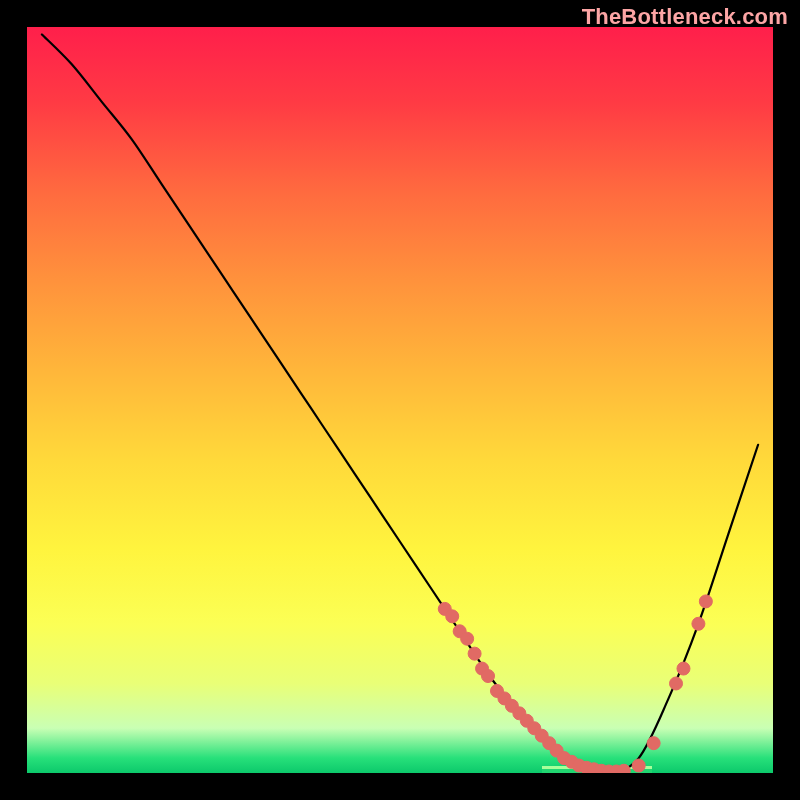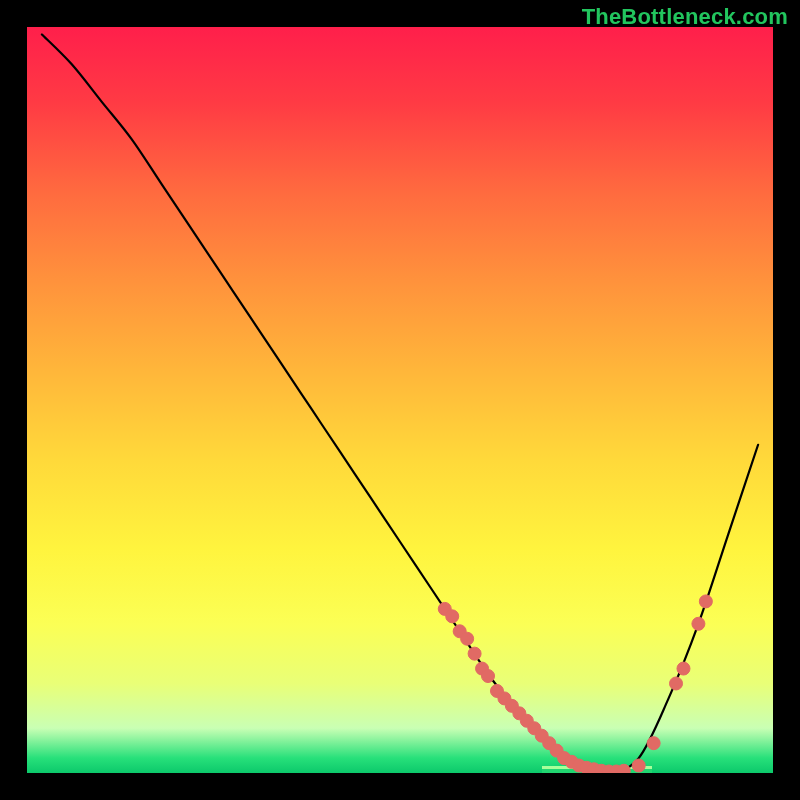--- a/index.html
+++ b/index.html
@@ -14,21 +14,21 @@
   .frame {
     position: relative;
     width: 800px;
     height: 800px;
     background: #000;
   }
   .watermark {
     position: absolute;
     top: 4px;
     right: 12px;
-    color: #22c55e;
+    color: #fca5a5;
     font-size: 22px;
     font-weight: 600;
     letter-spacing: 0.2px;
     z-index: 5;
   }
   .plot-area {
     position: absolute;
     left: 27px;
     top: 27px;
     width: 746px;

